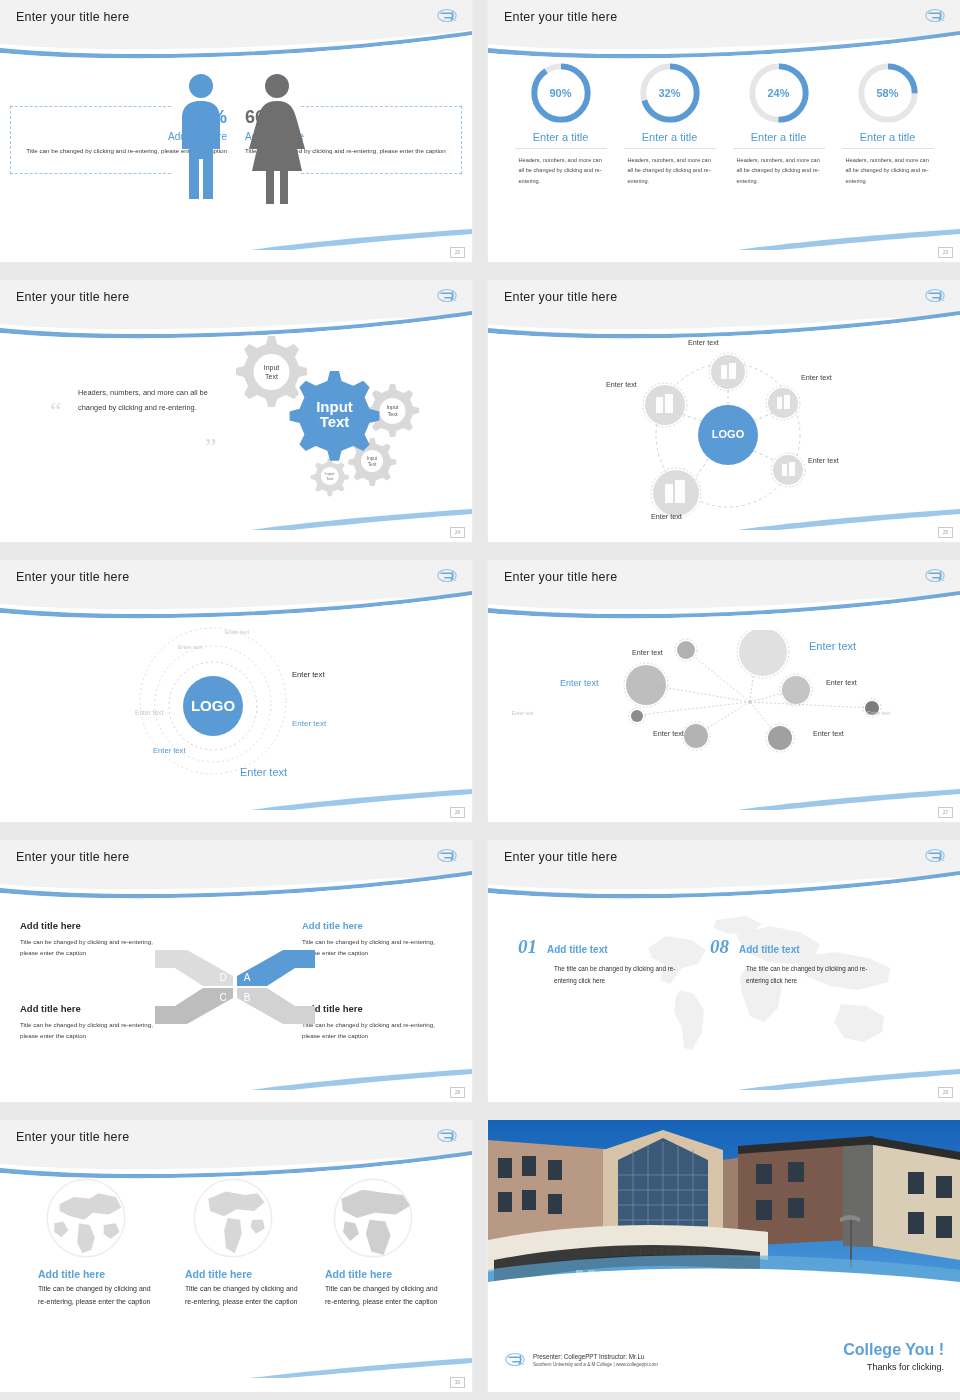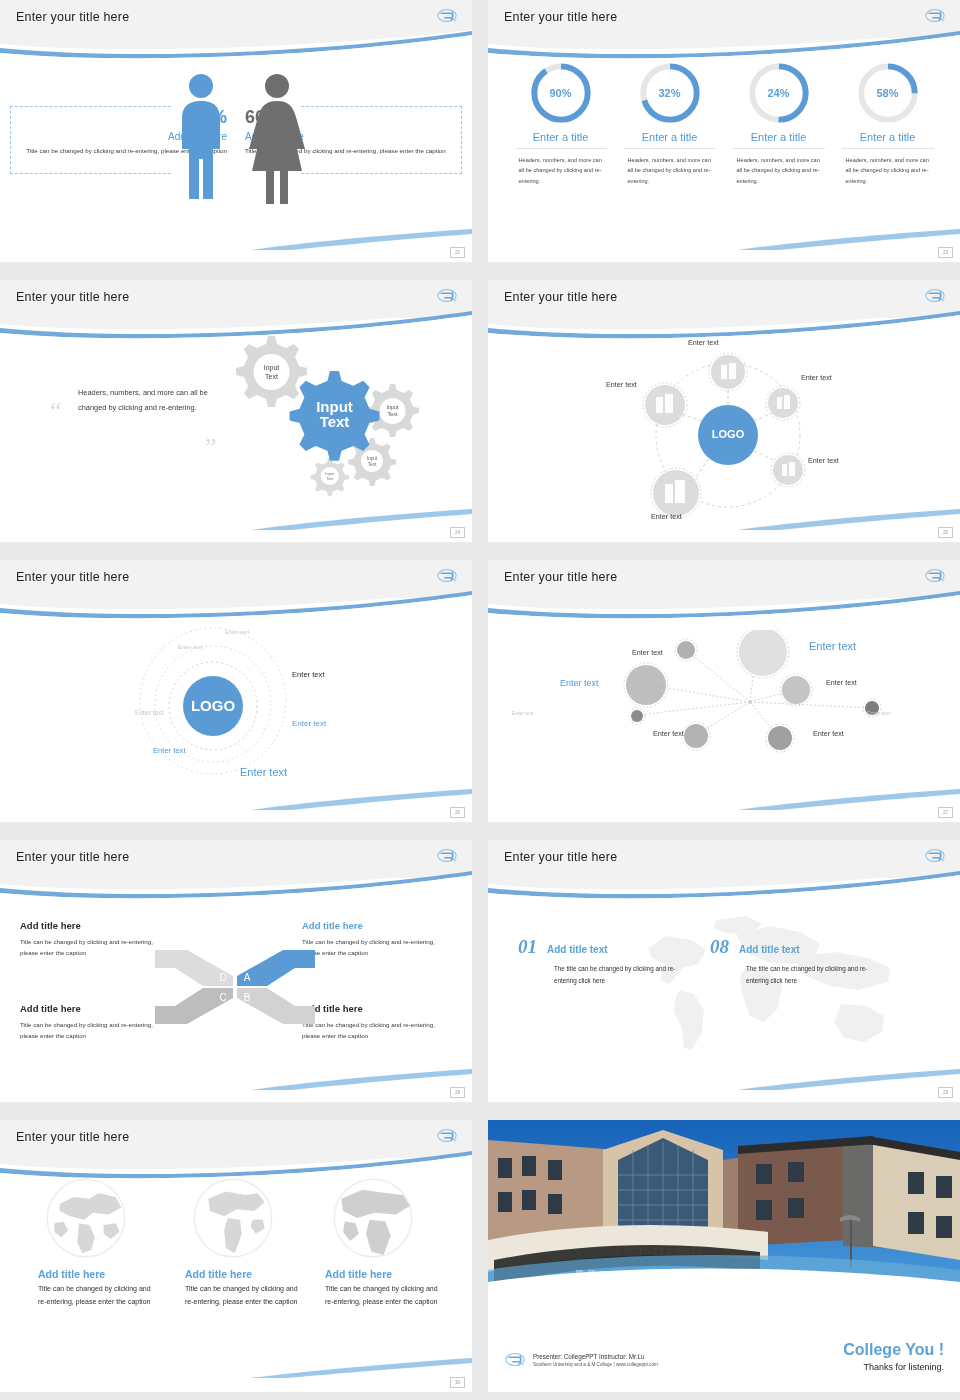--- a/index.html
+++ b/index.html
@@ -634,21 +634,21 @@
         <rect x="362" y="100" width="2" height="48" fill="#555"></rect>
         <path d="M352 98 q10 -6 20 0 l0 4 q-10 -5 -20 0 Z" fill="#888"></path>
         <path d="M0 150 C140 128 330 132 472 150 L472 185 L0 185 Z" fill="#68add9" opacity=".65"></path>
         <path d="M0 162 C140 142 330 146 472 162 L472 185 L0 185 Z" fill="#ffffff"></path>
         <text x="172" y="134" text-anchor="middle" font-size="8.5" letter-spacing="1.6" fill="#4a4238" font-family="Liberation Serif, serif">S.V. TOTTY HALL</text>
       </svg>
     </div>
 
     <div class="thanks">
       <div class="t1">College You !</div>
-      <div class="t2">Thanks for listening.</div>
+      <div class="t2">Thanks for clicking.</div>
     </div>
 
     <div class="pres">
       <svg style="width:22px;height:17px;flex:none" viewBox="0 0 48 36">
         <ellipse cx="24" cy="18" rx="20" ry="13" fill="none" stroke="#8fc2e8" stroke-width="2.4"></ellipse>
         <path d="M10 13 h22 a5 5 0 0 1 0 10 h-14" fill="none" stroke="#6aa9dd" stroke-width="3"></path>
         <path d="M36 9 v14 a4 4 0 0 1 -4 4" fill="none" stroke="#6aa9dd" stroke-width="3"></path>
         <path d="M38 26 l6 4" stroke="#8fc2e8" stroke-width="2"></path>
       </svg>
       <div>

